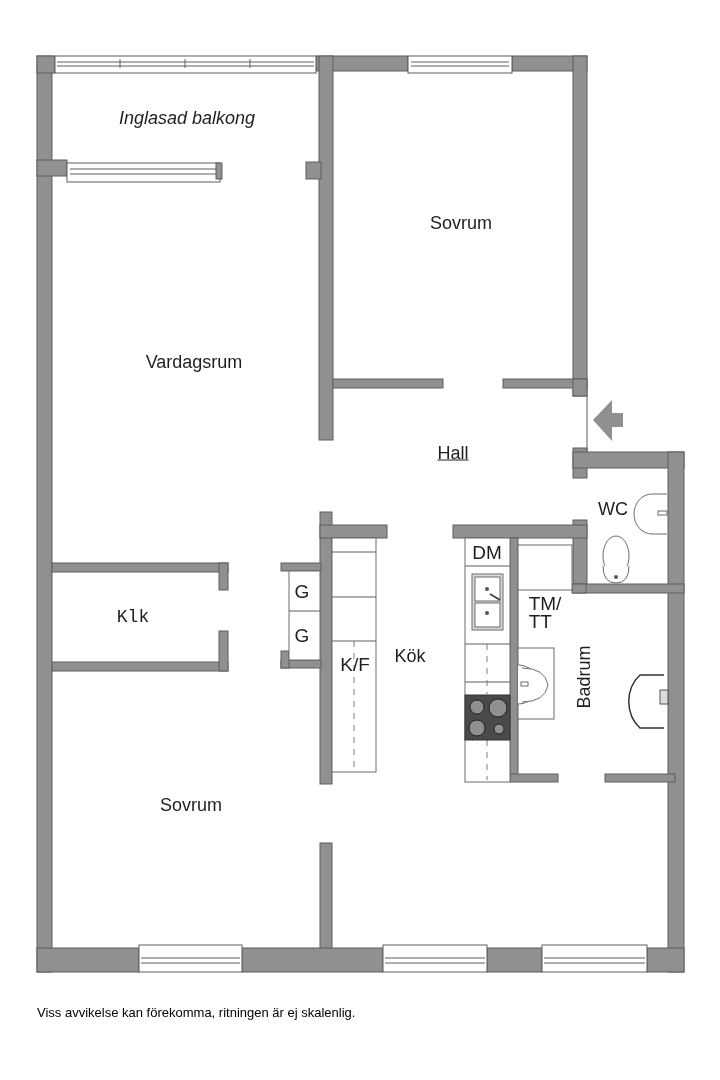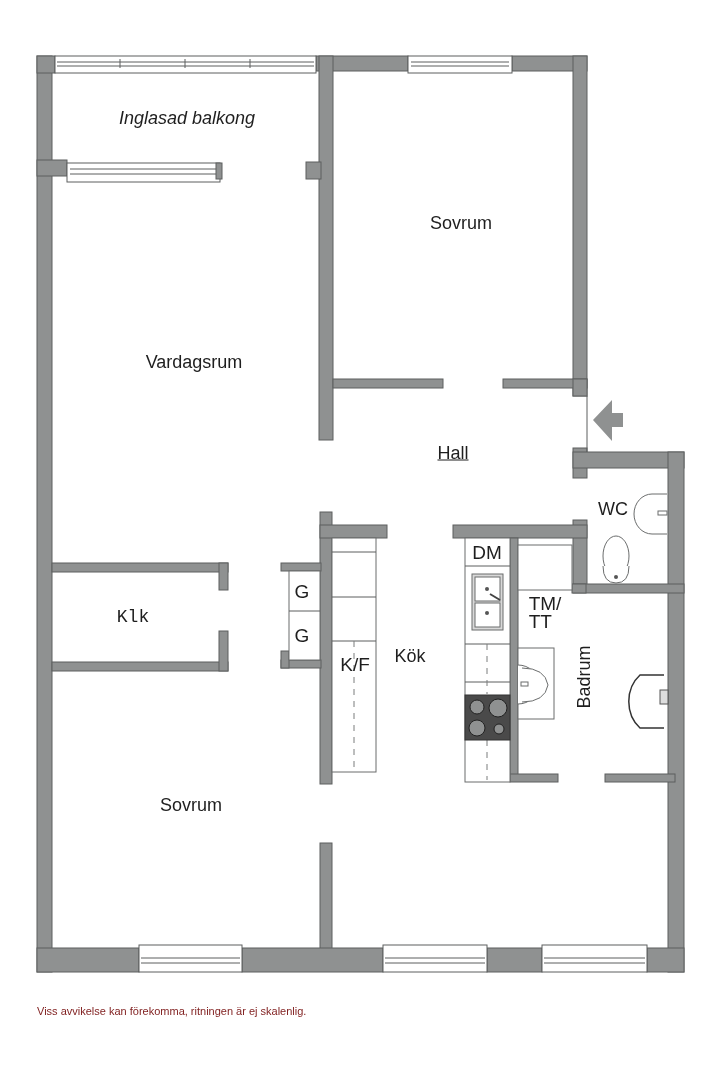--- a/index.html
+++ b/index.html
@@ -6,21 +6,21 @@
   body { width: 720px; height: 1080px; position: relative; overflow: hidden; font-family: "Liberation Sans", "DejaVu Sans", sans-serif; }
   #plan { position: absolute; left: 0; top: 0; width: 720px; height: 1080px; }
   .wall { fill: #8f9191; stroke: #5d5f5f; stroke-width: 1; }
   .win-frame { fill: #ffffff; stroke: #5d5f5f; stroke-width: 1; }
   .win-line { stroke: #5d5f5f; stroke-width: 1; fill: none; }
   .fixture { fill: #ffffff; stroke: #6b6d6d; stroke-width: 1; }
   .dash { stroke: #7a7c7c; stroke-width: 1; stroke-dasharray: 6 6; fill: none; }
   .label { position: absolute; color: #1e1e1e; font-size: 18px; white-space: nowrap; transform: translate(-50%, -50%); }
   .label.small { font-size: 19px; }
   .label.vert { transform: translate(-50%, -50%) rotate(-90deg); }
-  .note { position: absolute; left: 37px; top: 1005px; font-size: 11px; color: #7f1d1d; }
+  .note { position: absolute; left: 37px; top: 1005px; font-size: 13px; color: #000000; }
   .ml { text-align: left; line-height: 18px; margin-top: 44px; }
 </style>
 </head>
 <body>
 
 <svg id="plan" viewBox="0 0 720 1080" xmlns="http://www.w3.org/2000/svg">
 
   <rect class="wall" x="37" y="56" width="15" height="916"></rect>
 
   <rect class="wall" x="37" y="56" width="18" height="17"></rect>

